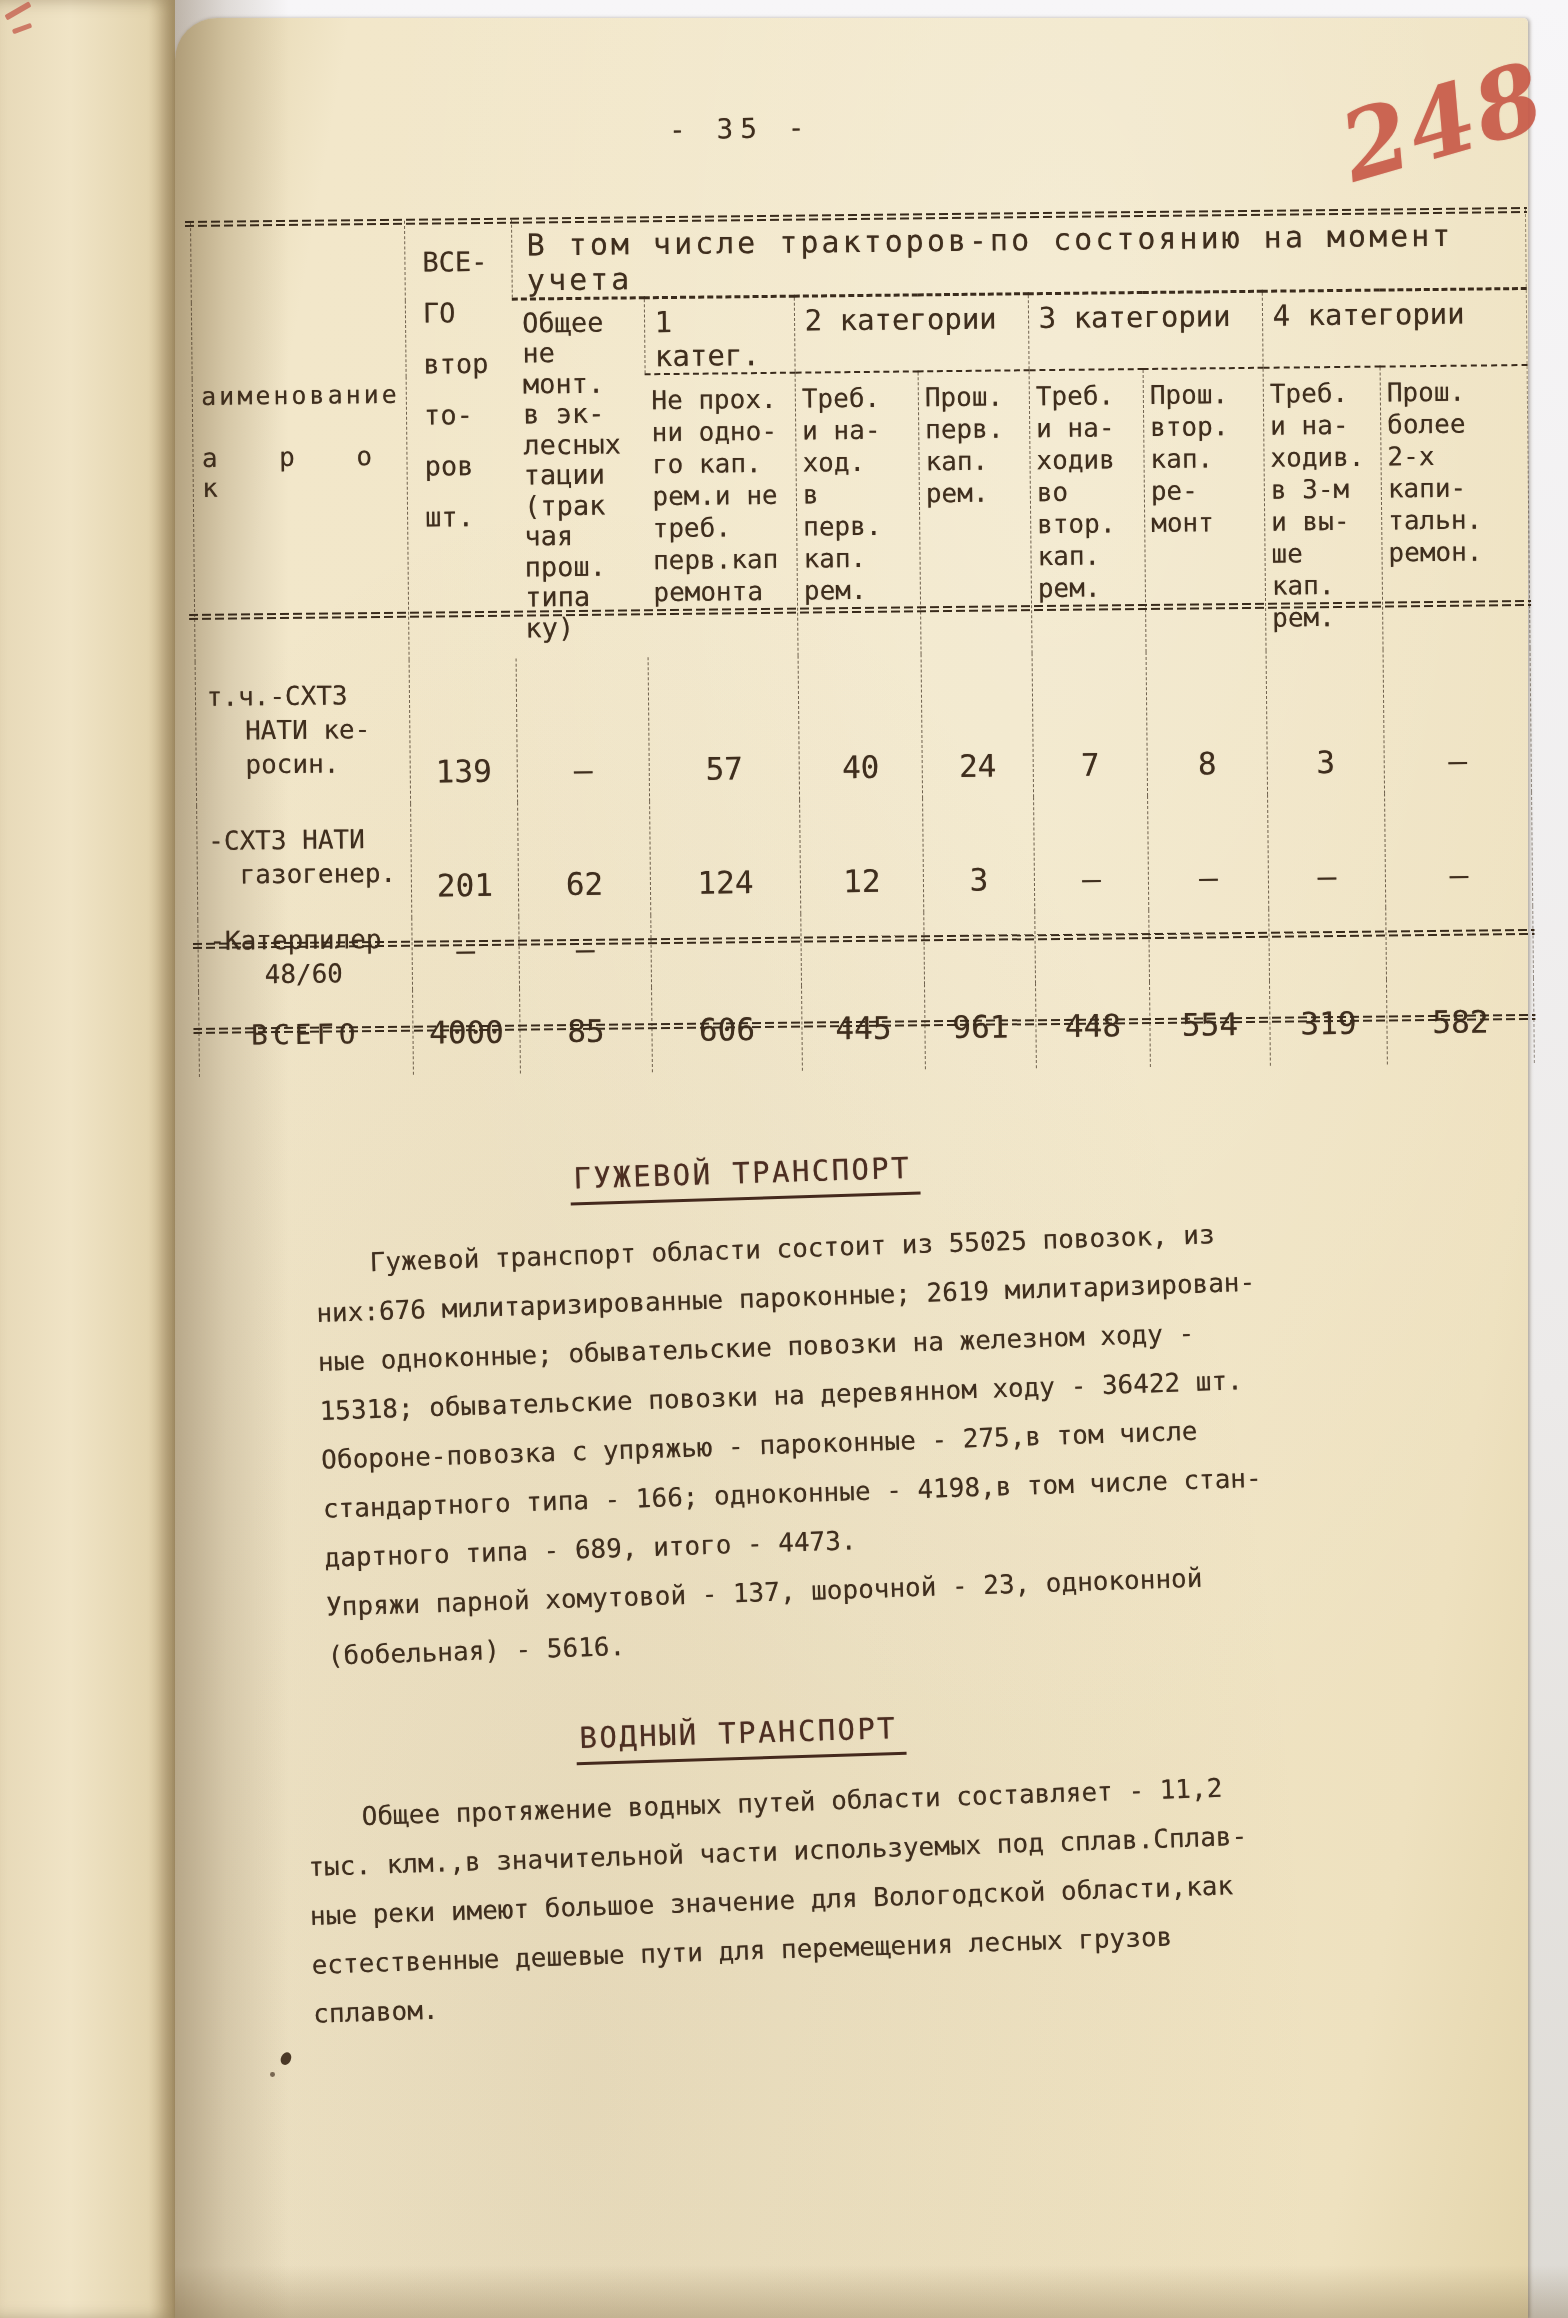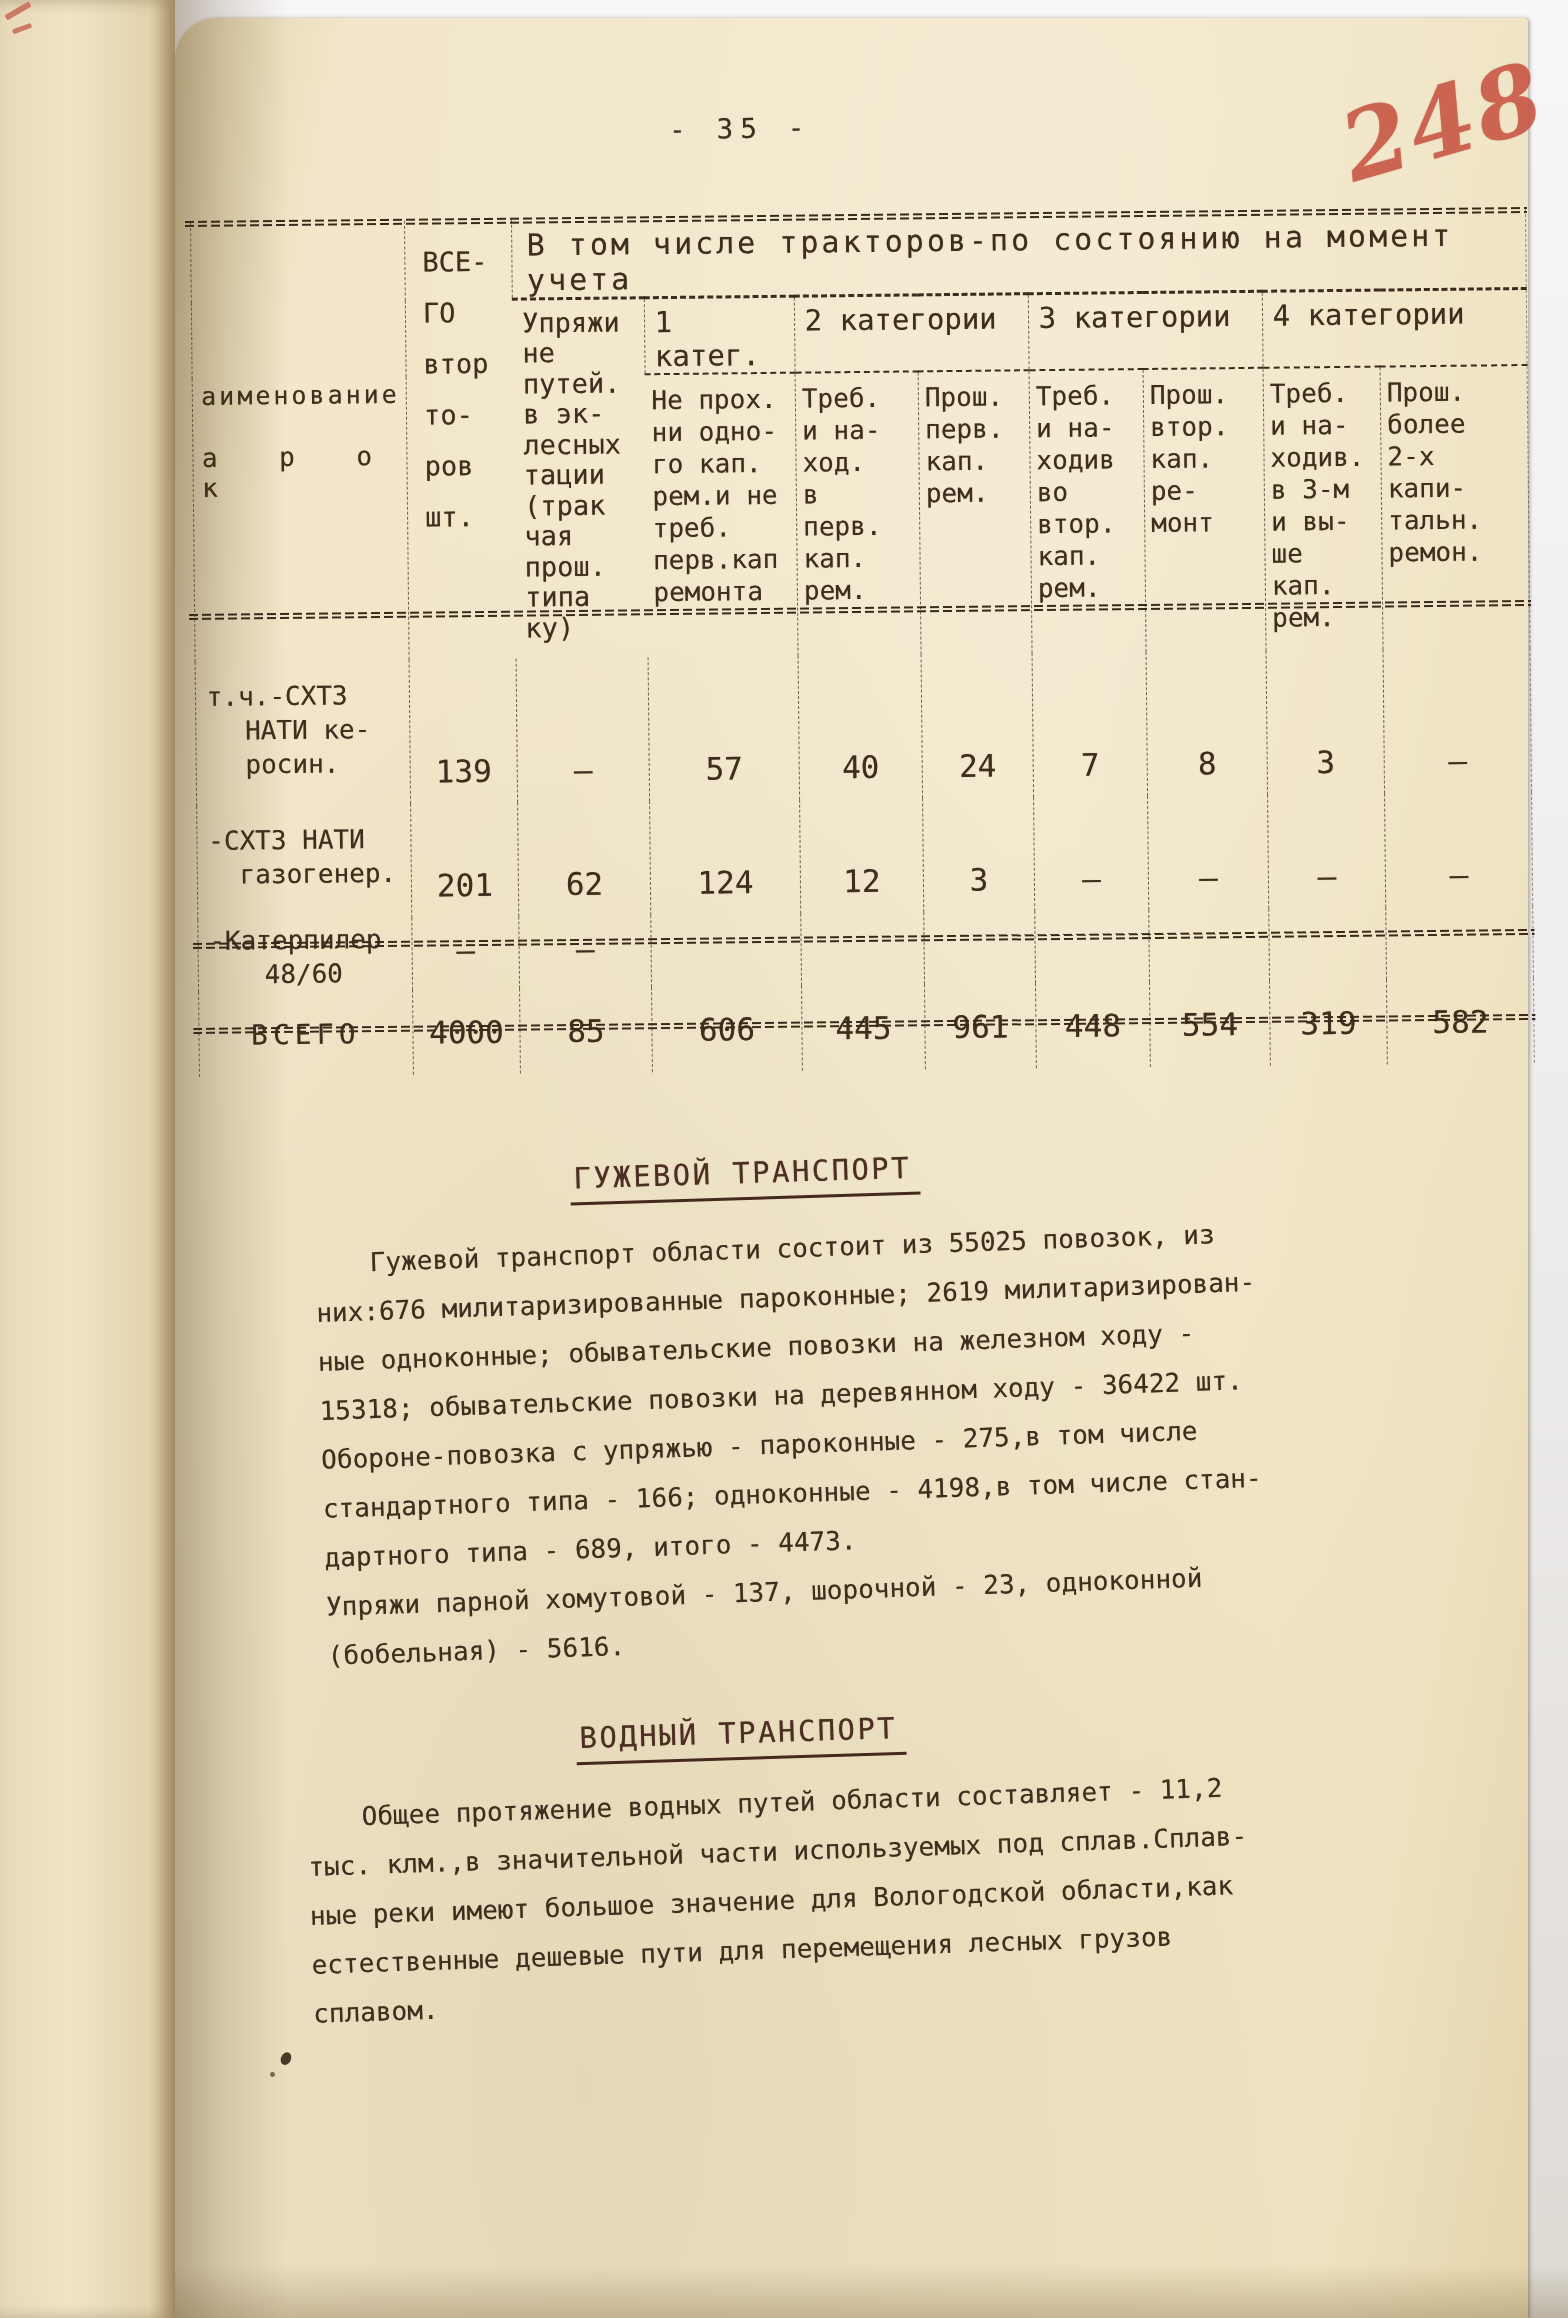--- a/index.html
+++ b/index.html
@@ -120,23 +120,23 @@
             <div>ГО</div>
         <div>втор</div>
             <div>то-</div>
         <div>ров</div>
             <div>шт.</div>
       </td>
       <td colspan="8" class="span-cell">В том числе тракторов-по состоянию на момент учета</td>
     </tr>
     <tr style="height:55px">
       <td rowspan="2" class="new-cell">
-        <div>Упряжи</div>
+        <div>Общее</div>
             <div>не</div>
-        <div>путей.</div>
+        <div>монт.</div>
             <div>в эк-</div>
         <div>лесных</div>
             <div>тации</div>
         <div>(трак</div>
             <div>чая</div>
         <div>прош.</div>
             <div>типа</div>
         <div>ку)</div>
       </td>
       <td class="cat-cell">1 катег.</td>

